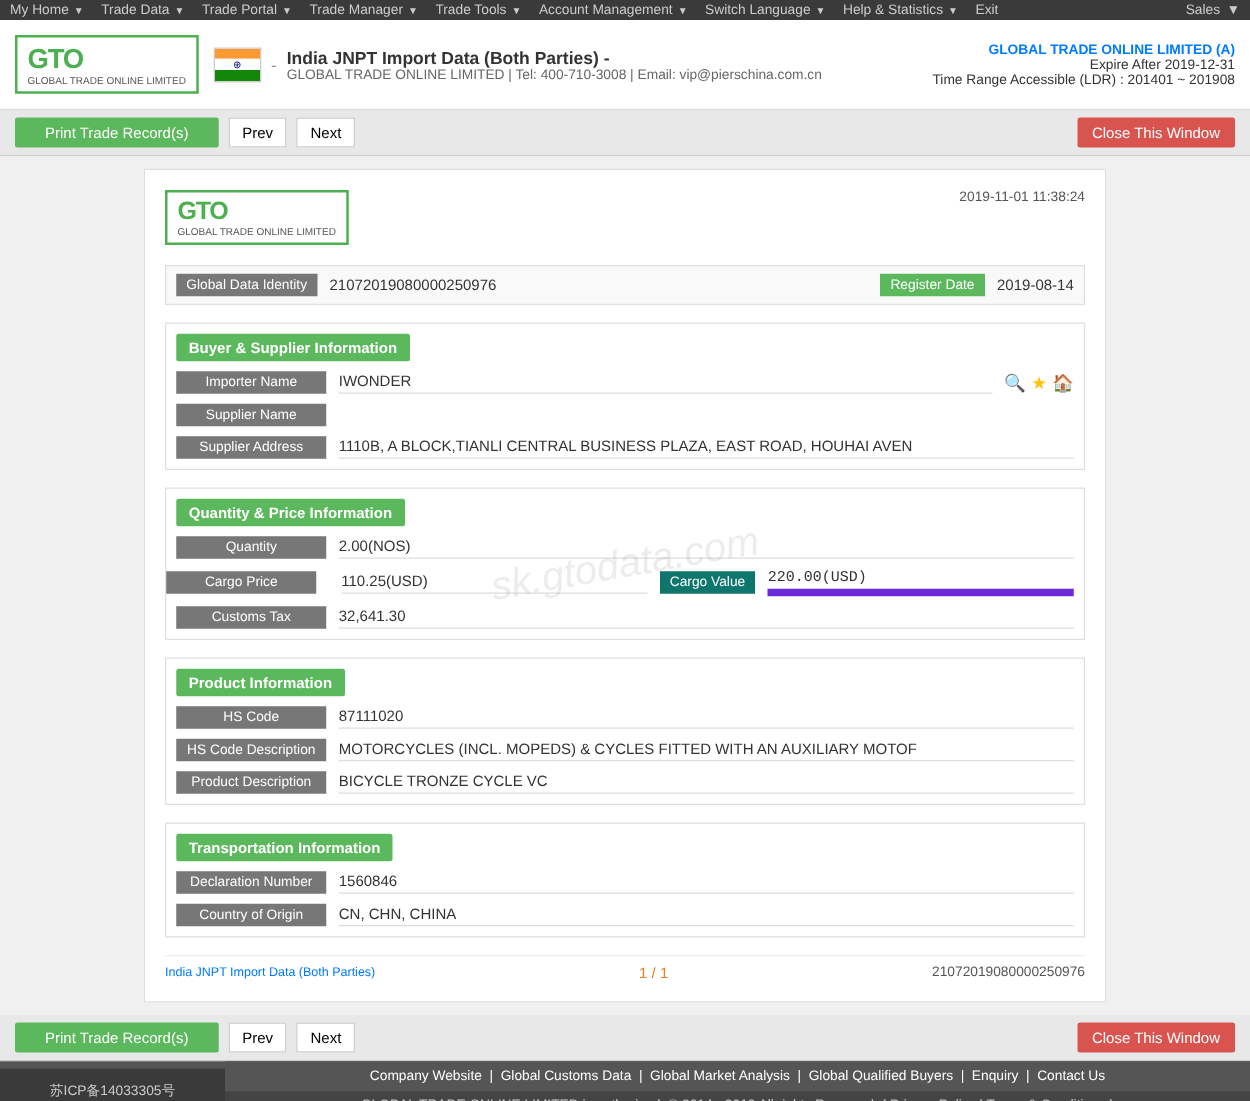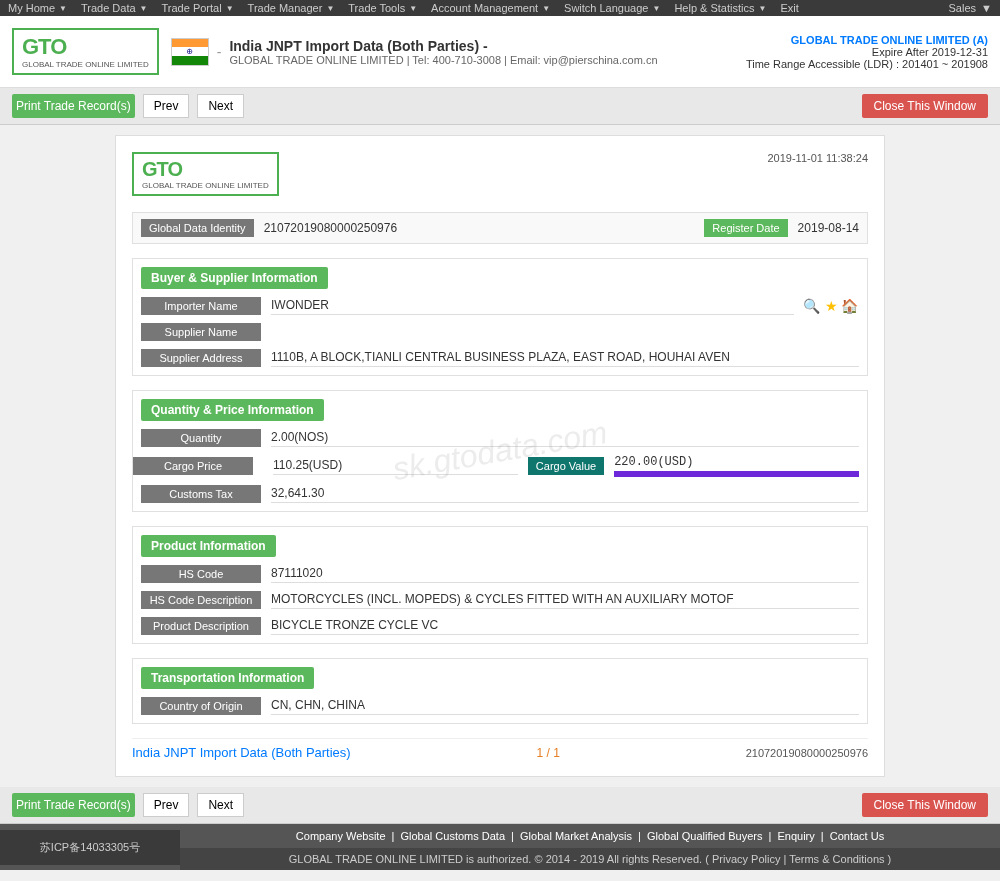--- a/index.html
+++ b/index.html
@@ -54,21 +54,21 @@
       padding: 6px 12px;
       display: flex;
       align-items: center;
       gap: 8px;
       border-bottom: 1px solid #ccc;
     }
     .btn-print {
       background: #5cb85c;
       color: #fff;
       border: none;
-      padding: 5px 4px;
+      padding: 5px 24px;
       cursor: pointer;
       font-size: 12px;
       border-radius: 2px;
     }
     .btn-nav {
       background: #fff;
       border: 1px solid #ccc;
       padding: 4px 10px;
       cursor: pointer;
       font-size: 12px;
@@ -220,21 +220,21 @@
 
     
     .record-footer {
       display: flex;
       justify-content: space-between;
       align-items: center;
       margin-top: 10px;
       padding-top: 6px;
       border-top: 1px solid #eee;
     }
-    .record-footer-left { color: #007bff; font-size: 13px; }
+    .record-footer-left { color: #007bff; font-size: 10px; }
     .record-footer-center { font-size: 12px; color: #e67e22; }
     .record-footer-right { font-size: 11px; color: #555; }
 
     
     .page-footer-links {
       background: #555;
       color: #fff;
       text-align: center;
       padding: 6px;
       font-size: 11px;
@@ -417,20 +417,24 @@
 
       <div class="field-row">
         <span class="field-label">Product Description</span>
         <span class="field-value">BICYCLE TRONZE CYCLE VC</span>
       </div>
     </div>
 
     <div class="section">
       <div><span class="section-title">Transportation Information</span></div>
 
+      <div class="field-row">
+        <span class="field-label">Declaration Number</span>
+        <span class="field-value">1560846</span>
+      </div>
 
       <div class="field-row">
         <span class="field-label">Country of Origin</span>
         <span class="field-value">CN, CHN, CHINA</span>
       </div>
     </div>
 
     <div class="record-footer">
       <span class="record-footer-left">India JNPT Import Data (Both Parties)</span>
       <span class="record-footer-center">1 / 1</span>

